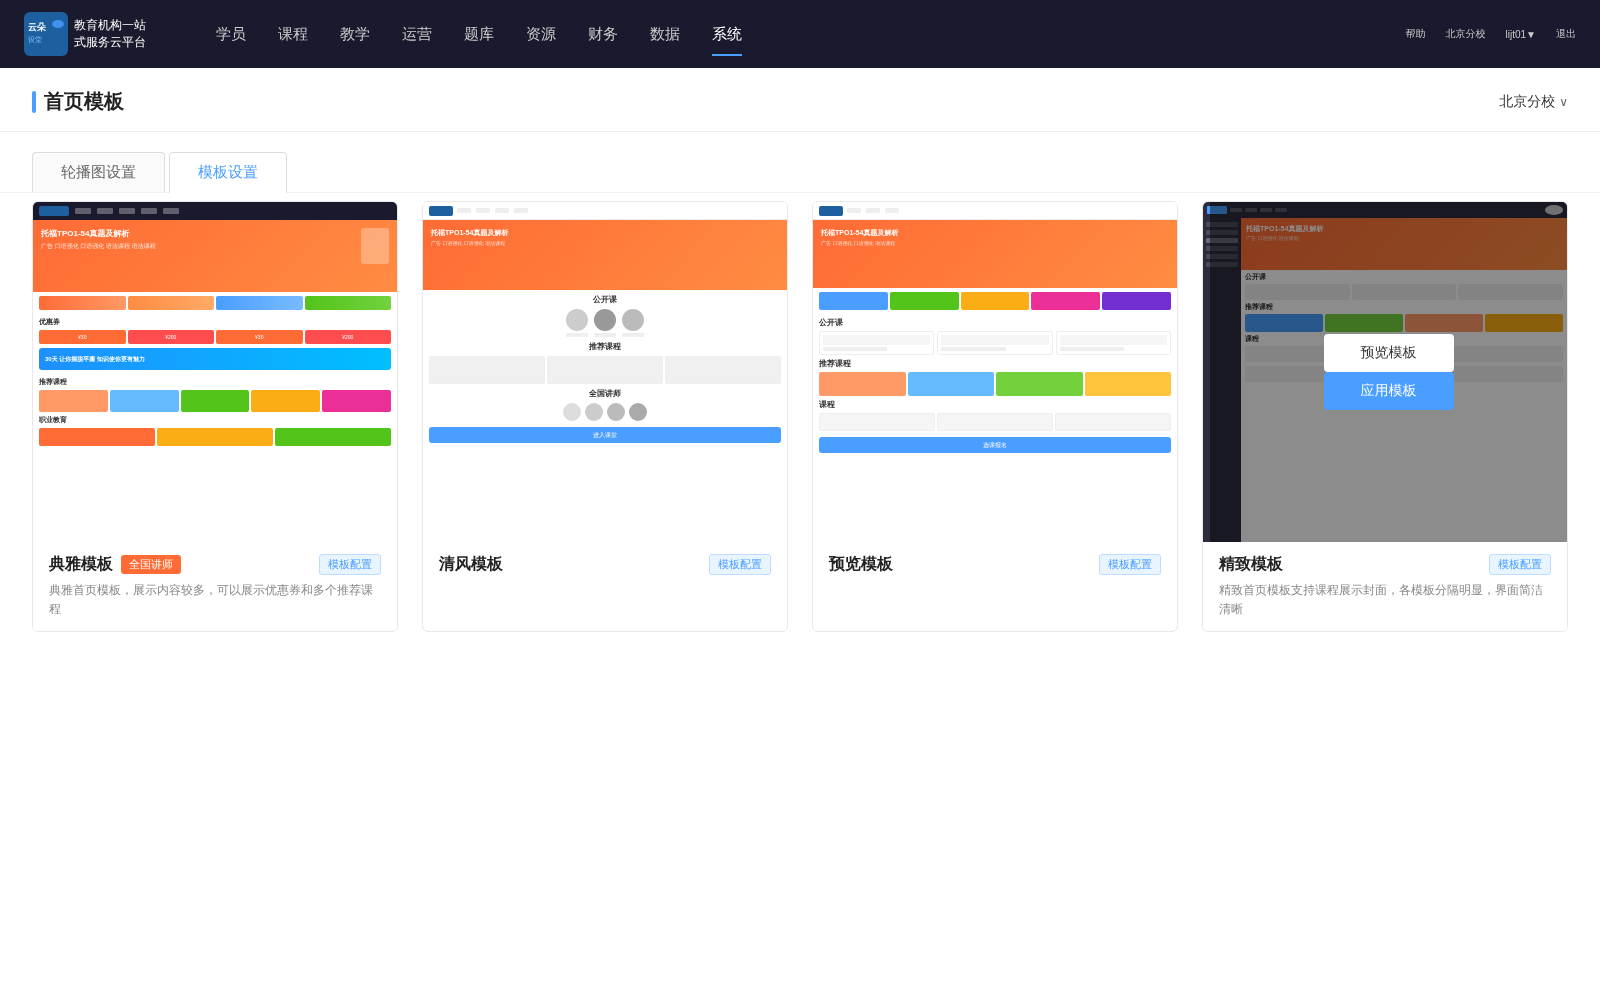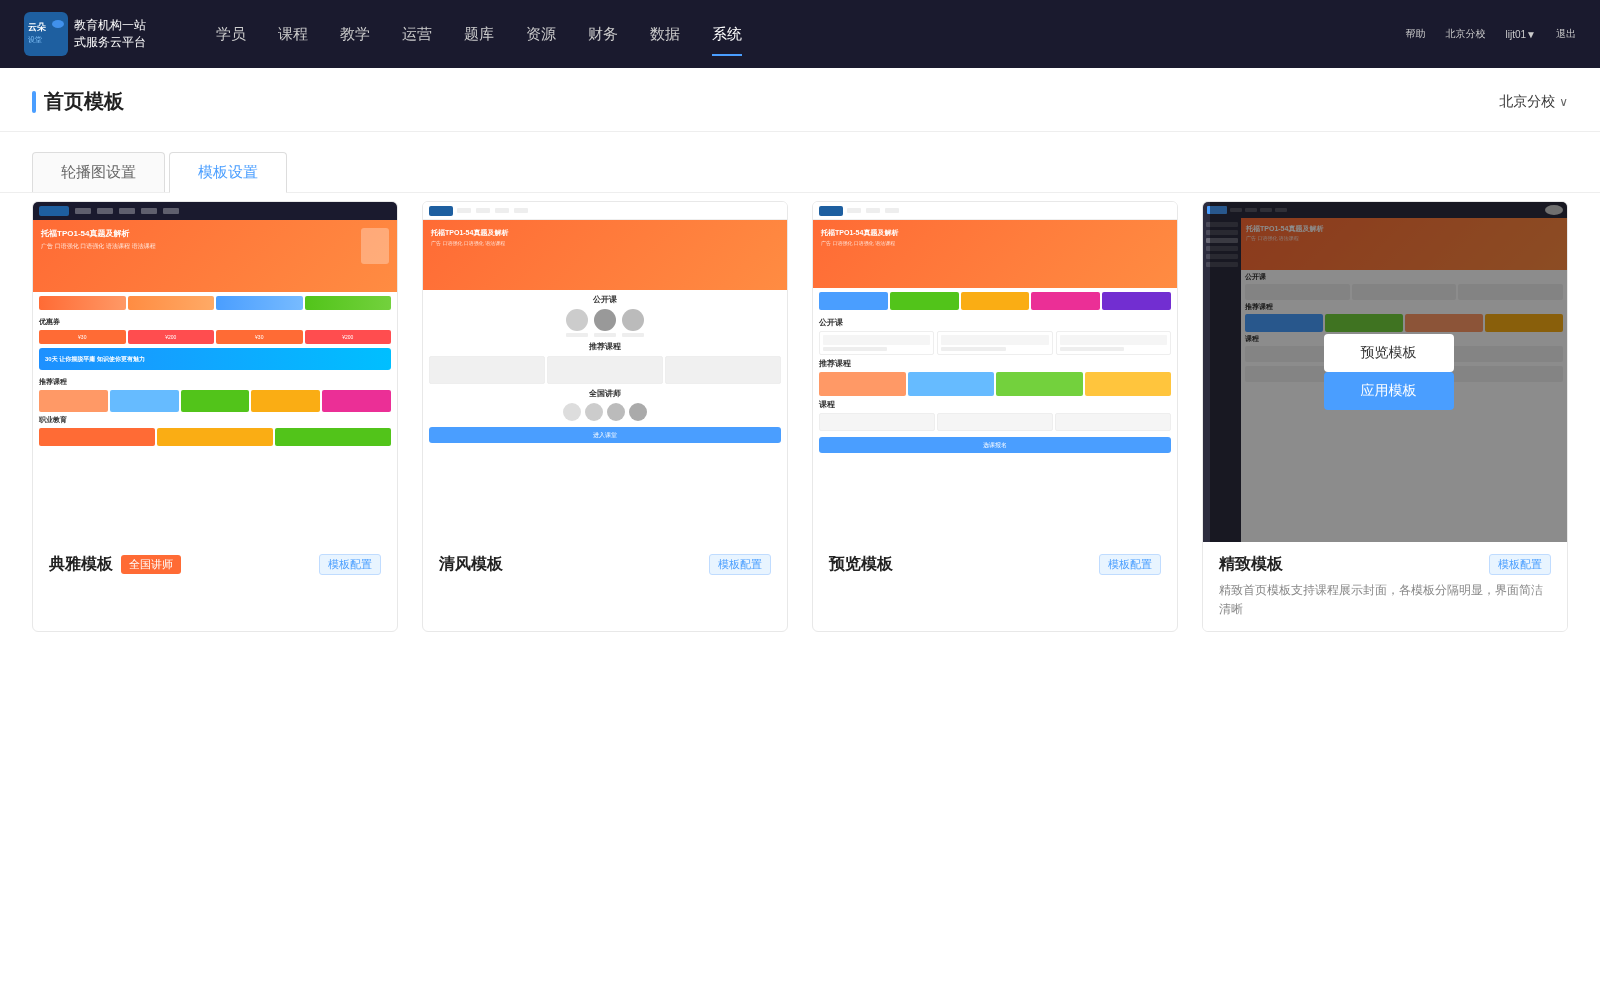--- a/index.html
+++ b/index.html
@@ -358,20 +358,21 @@
         </div>
       </div>
       <div class="template-info">
         <div class="template-name-row">
           <div class="template-name-group">
             <span class="template-name">典雅模板</span>
             <span class="badge-current">全国讲师</span>
           </div>
           <button class="badge-config">模板配置</button>
         </div>
+        <div class="template-desc">典雅首页模板，展示内容较多，可以展示优惠券和多个推荐课程</div>
       </div>
     </div>
 
     <div class="template-card">
       <div class="template-preview">
         <div style="width:100%;height:100%;background:white;font-size:6px;overflow:hidden;">
 
           <div style="background:white;height:18px;border-bottom:1px solid #eee;display:flex;align-items:center;padding:0 6px;gap:4px;">
             <div style="width:24px;height:10px;background:#1e5fa0;border-radius:2px;"></div>
             <div style="display:flex;gap:5px;flex:1;">

